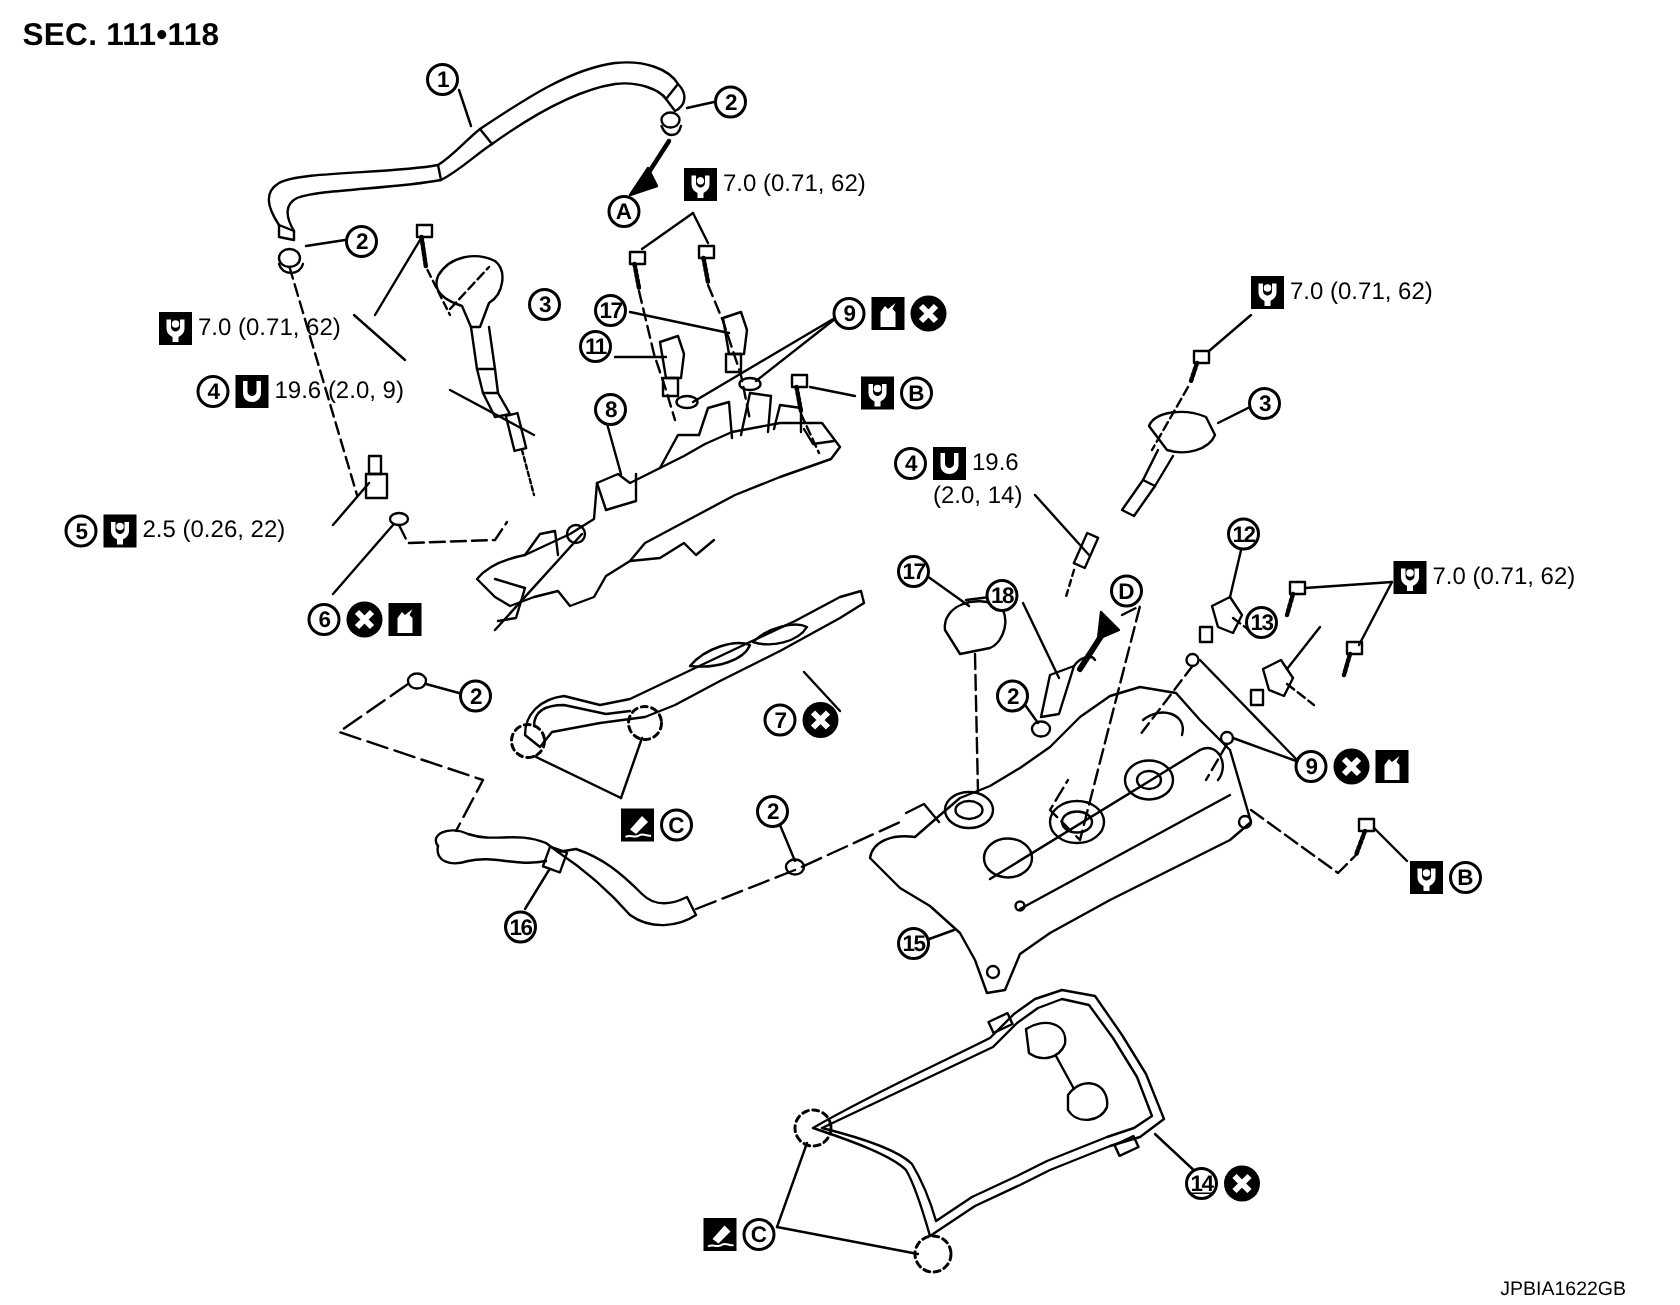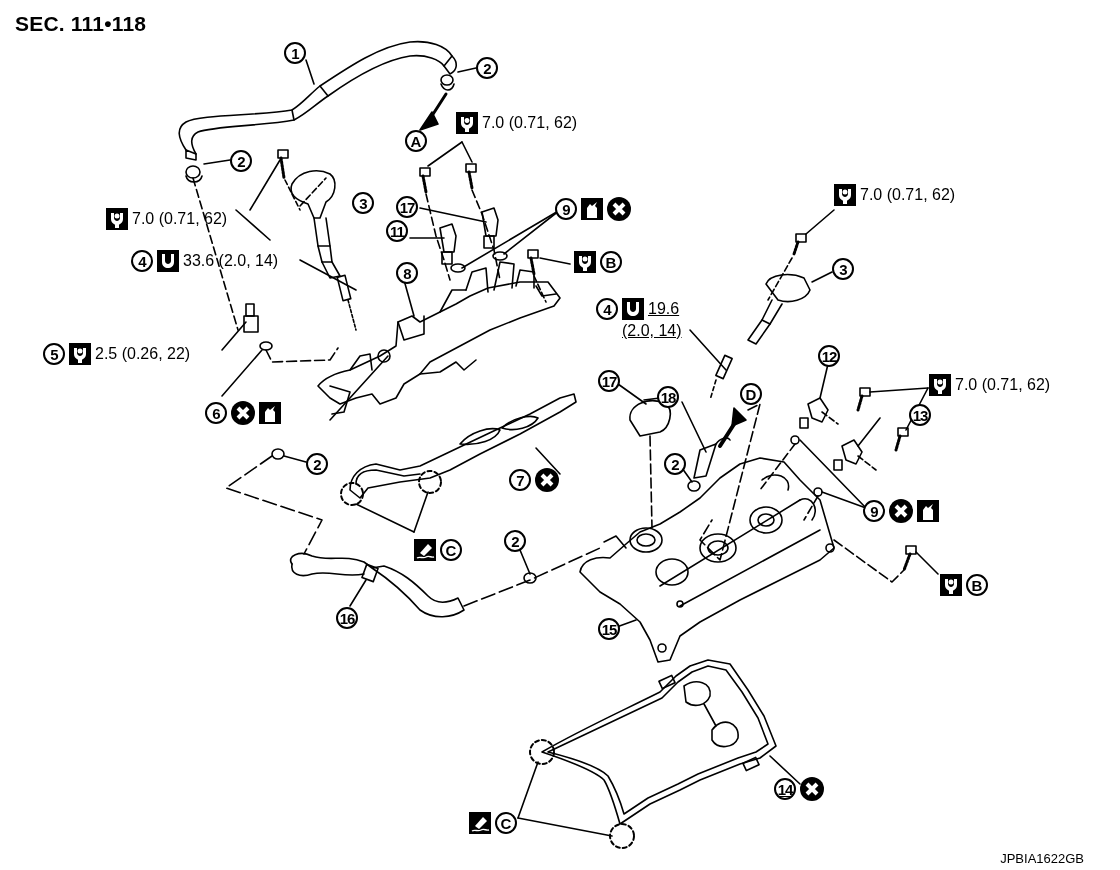--- a/index.html
+++ b/index.html
@@ -12,21 +12,21 @@
     .num { width: 22px; height: 22px; border: 2px solid #000; border-radius: 50%; display: inline-flex;
            align-items: center; justify-content: center; font-size: 15px; font-weight: bold;
            box-sizing: border-box; background: #fff; font-family: "Liberation Sans Narrow", "Liberation Sans", sans-serif; letter-spacing: -1px; }
     .letter { width: 22px; height: 22px; border: 2px solid #000; border-radius: 50%; display: inline-flex;
               align-items: center; justify-content: center; font-size: 15px; font-weight: bold; box-sizing: border-box; background:#fff; }
     .torque-text { font-size: 16px; }
     .ico { width: 22px; height: 22px; display: inline-block; background: #000; position: relative; box-sizing: border-box; }
     .ico svg { position: absolute; left: 0; top: 0; }
     .xmark { width: 24px; height: 24px; border-radius: 50%; background: #000; display: inline-block; position: relative; }
     .xmark svg { position: absolute; left: 0; top: 0; }
-    .stack { display: flex; flex-direction: column; line-height: 22px; text-decoration: underline; }
+    .stack { display: flex; flex-direction: column; line-height: 22px; }
   </style>
 </head>
 <body>
 
 <svg id="diagram" viewBox="0 0 1120 870" xmlns="http://www.w3.org/2000/svg">
   <g fill="none" stroke="#000" stroke-width="1.6" stroke-linejoin="round" stroke-linecap="round">
 
     <g>
       <path d="M186,150 C178,138 176,128 186,122 C200,114 260,116 292,110 C302,104 310,94 320,86 C350,66 380,46 410,42 C430,40 446,46 452,56"></path>
       <path d="M196,154 C190,144 190,136 198,132 C214,126 262,126 294,120 C306,114 316,104 328,96 C356,76 384,60 410,56 C426,54 440,60 444,66"></path>
@@ -329,21 +329,21 @@
   <span class="letter">B</span>
 </div>
 
 <div class="lbl" style="left:131px; top:250px;">
   <span class="num">4</span>
   <span class="ico">
     <svg width="22" height="22" viewBox="0 0 22 22">
         <path d="M5,4 L5,12 C5,16 8,18 11,18 C14,18 17,16 17,12 L17,4 L14,4 L14,11 C14,13 12,14 11,14 C10,14 8,13 8,11 L8,4 Z" fill="#fff"></path>
       </svg>
   </span>
-  <span class="torque-text">33.6 (2.0, 14)</span>
+  <span class="torque-text">19.6 (2.0, 9)</span>
 </div>
 
 <div class="lbl" style="left:43px; top:343px;">
   <span class="num">5</span>
   <span class="ico">
     <svg width="22" height="22" viewBox="0 0 22 22">
         <path d="M5,5 L5,11 C5,15 9,17 11,17 C13,17 17,15 17,11 L17,5 L14,5 L14,10 C14,12 12,13 11,13 C10,13 8,12 8,10 L8,5 Z" fill="#fff"></path>
         <circle cx="11" cy="8" r="2.5" fill="#fff"></circle>
         <rect x="9" y="14" width="4" height="6" fill="#fff"></rect>
       </svg>
@@ -444,21 +444,21 @@
 </div>
 
 <div class="lbl" style="left:657px; top:386px;">
   <span class="num">18</span>
 </div>
 
 <div class="lbl" style="left:740px; top:383px;">
   <span class="letter">D</span>
 </div>
 
-<div class="lbl" style="left:909px; top:404px;">
+<div class="lbl" style="left:830px; top:404px;">
   <span class="num">13</span>
 </div>
 
 <div class="lbl" style="left:664px; top:453px;">
   <span class="num">2</span>
 </div>
 
 <div class="lbl" style="left:863px; top:499px;">
   <span class="num">9</span>
   <span class="xmark">
@@ -481,21 +481,21 @@
         <rect x="9" y="14" width="4" height="6" fill="#fff"></rect>
       </svg>
   </span>
   <span class="letter">B</span>
 </div>
 
 <div class="lbl" style="left:598px; top:618px;">
   <span class="num">15</span>
 </div>
 
-<div class="lbl" style="left:774px; top:777px;text-decoration:underline;">
+<div class="lbl" style="left:790px; top:777px;text-decoration:underline;">
   <span class="num">14</span>
   <span class="xmark">
     <svg width="24" height="24" viewBox="0 0 24 24">
         <path d="M7,7 L17,17 M17,7 L7,17" stroke="#fff" stroke-width="4"></path>
       </svg>
   </span>
 </div>
 
 <div class="lbl" style="left:469px; top:812px;">
   <span class="ico">

